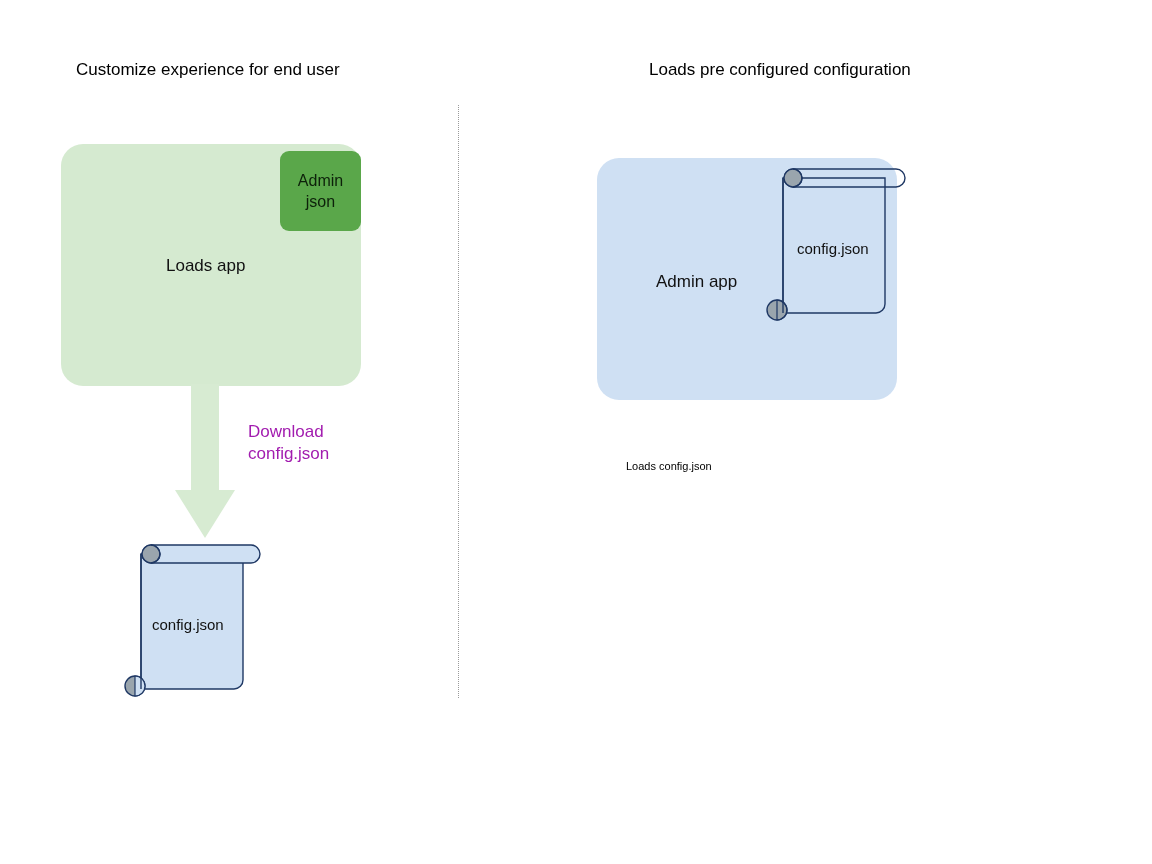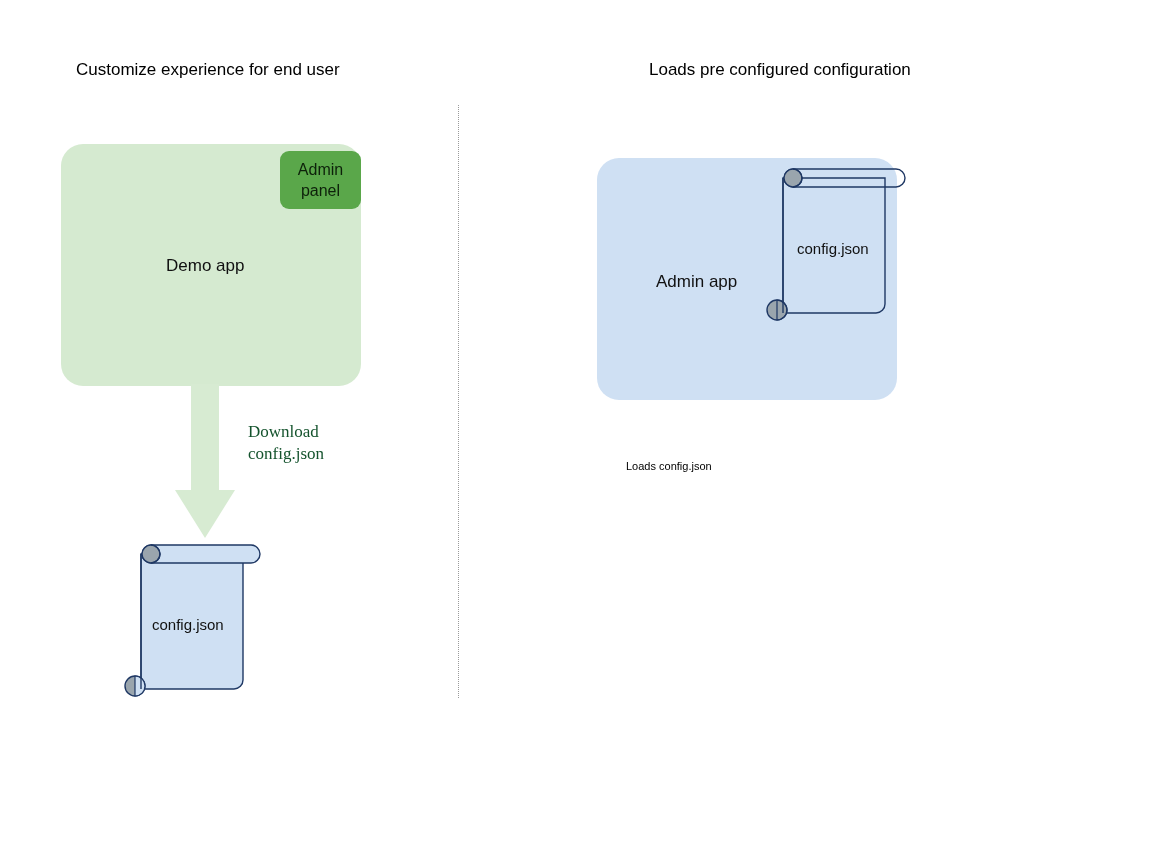--- a/index.html
+++ b/index.html
@@ -65,21 +65,21 @@
     color: #111;
     white-space: nowrap;
   }
   #admin-app-label { left: 166px; top: 244px; }
   #demo-app-label  { left: 656px; top: 260px; }
 
   
   #admin-panel-box {
     position: absolute;
     left: 280px; top: 139px;
-    width: 81px;  height: 58px;
+    width: 81px;  height: 80px;
     background: #5aa74a;
     border-radius: 9px;
     display: flex;
     align-items: center;
     justify-content: center;
   }
   #admin-panel-label {
     font-size: 16px;
     line-height: 21px;
     text-align: center;
@@ -91,23 +91,22 @@
     position: absolute;
     left: 175px; top: 372px;
     width: 62px;  height: 156px;
   }
   #download-arrow svg { display: block; }
 
   .arrow-label {
     position: absolute;
     font-size: 17px;
     line-height: 22px;
-    color: #14532d;
-    white-space: nowrap;
-    font-family: Liberation Serif, serif;
+    color: #a21caf;
+    white-space: nowrap;
   }
   #download-label { left: 248px; top: 409px; }
 
   
   #loads-caption {
     position: absolute;
     left: 626px; top: 444px;
     font-size: 11px;
     line-height: 20px;
     color: #000;
@@ -136,26 +135,26 @@
 <div class="canvas">
 
   <div class="heading" id="heading-left">Customize experience for end user</div>
 
   <div class="heading" id="heading-right">Loads pre configured configuration</div>
 
   <div class="divider"></div>
 
   <div class="app-box" id="admin-app-box"></div>
 
-  <div class="app-label" id="admin-app-label">Demo app</div>
+  <div class="app-label" id="admin-app-label">Loads app</div>
 
   <div id="admin-panel-box">
     <div id="admin-panel-label">
       <span>Admin</span><br>
-      <span>panel</span>
+      <span>json</span>
     </div>
   </div>
 
   <div id="download-arrow">
     <svg width="62" height="156" viewBox="0 0 62 156">
       <polygon points="16,0 44,0 44,106 60,106 30,154 0,106 16,106" fill="#d7ebd2"></polygon>
     </svg>
   </div>
 
   <div class="arrow-label" id="download-label">

